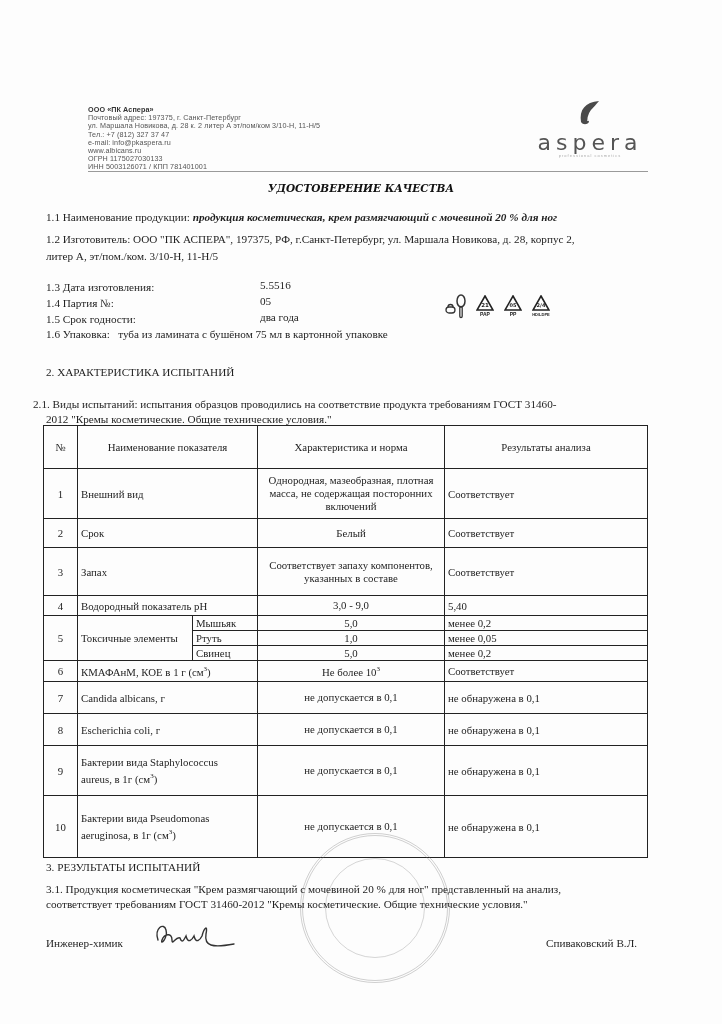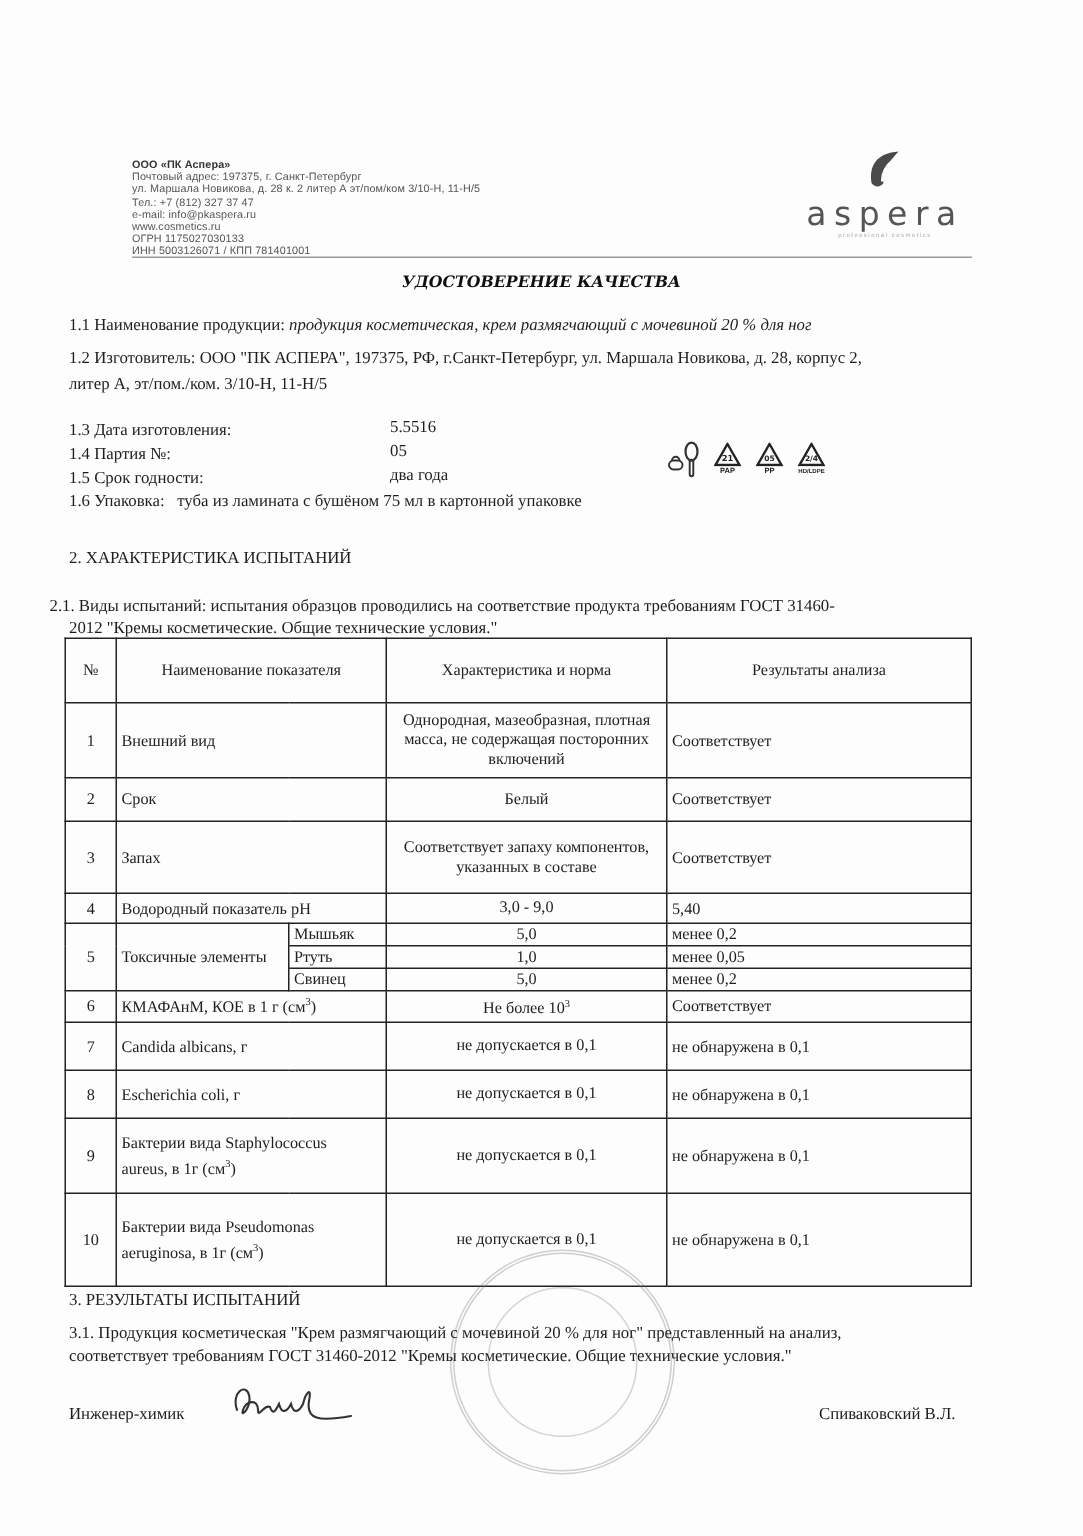--- a/index.html
+++ b/index.html
@@ -12,21 +12,21 @@
   .company { left: 88px; top: 106px; font-size: 7.2px; line-height: 8.2px; color: #555; letter-spacing: 0.1px; }
   .company .name { font-weight: bold; color: #333; }
   .header-rule { left: 88px; top: 171px; width: 560px; height: 1px; background: #9a9a9a; }
   .logo { left: 520px; top: 98px; width: 140px; text-align: center; }
   .logo-word { font-size: 22px; letter-spacing: 5px; color: #555; font-family: "DejaVu Sans", sans-serif; font-weight: normal; margin-top: -2px; }
   .logo-sub { font-size: 4px; color: #aaa; letter-spacing: 1px; margin-top: -2px; }
 
   .doc-title { left: 0; width: 722px; top: 182px; text-align: center; font-family: "DejaVu Serif", serif; font-weight: bold; font-style: italic; font-size: 10.5px; color: #111; }
 
   .txt { font-family: "Liberation Serif", "DejaVu Serif", serif; font-size: 11.2px; color: #1e1e1e; white-space: nowrap; }
-  .bi { font-weight: normal; font-style: italic; }
+  .bi { font-weight: bold; font-style: italic; }
 
   .icons { left: 445px; top: 293px; display: flex; align-items: center; gap: 8px; }
   .tri { width: 20px; text-align: center; font-size: 5px; font-weight: bold; line-height: 6px; }
   .tri svg { display: block; margin: 0 auto; }
 
   
   table.res { position: absolute; left: 43px; top: 425px; width: 605px; border-collapse: collapse;
               font-family: "Liberation Serif", "DejaVu Serif", serif; font-size: 10.8px; color: #1e1e1e; }
   table.res td, table.res th { border: 1.3px solid #222; padding: 0 3px; font-weight: normal; }
   table.res th { height: 42px; text-align: center; }
@@ -46,21 +46,21 @@
 <body>
 
 <div class="page">
 
   <div class="abs company">
     <div class="name">ООО «ПК Аспера»</div>
     <div>Почтовый адрес: 197375, г. Санкт-Петербург</div>
     <div>ул. Маршала Новикова, д. 28 к. 2 литер А эт/пом/ком 3/10-Н, 11-Н/5</div>
     <div>Тел.: +7 (812) 327 37 47</div>
     <div>e-mail: info@pkaspera.ru</div>
-    <div>www.cosmetics.ru</div>
+    <div>www.albicans.ru</div>
     <div>ОГРН 1175027030133</div>
     <div>ИНН 5003126071 / КПП 781401001</div>
   </div>
 
   <div class="abs logo">
     <svg width="30" height="30" viewBox="0 0 30 30">
       <path d="M24 3 C10 4 4 12 6 24 C8 27 12 27 14 24 C12 18 16 12 24 3 Z" fill="#4a4a4a"></path>
       <path d="M20 9 C15 13 13 18 13 23" stroke="#fff" stroke-width="1.5" fill="none"></path>
     </svg>
     <div class="logo-word">aspera</div>

